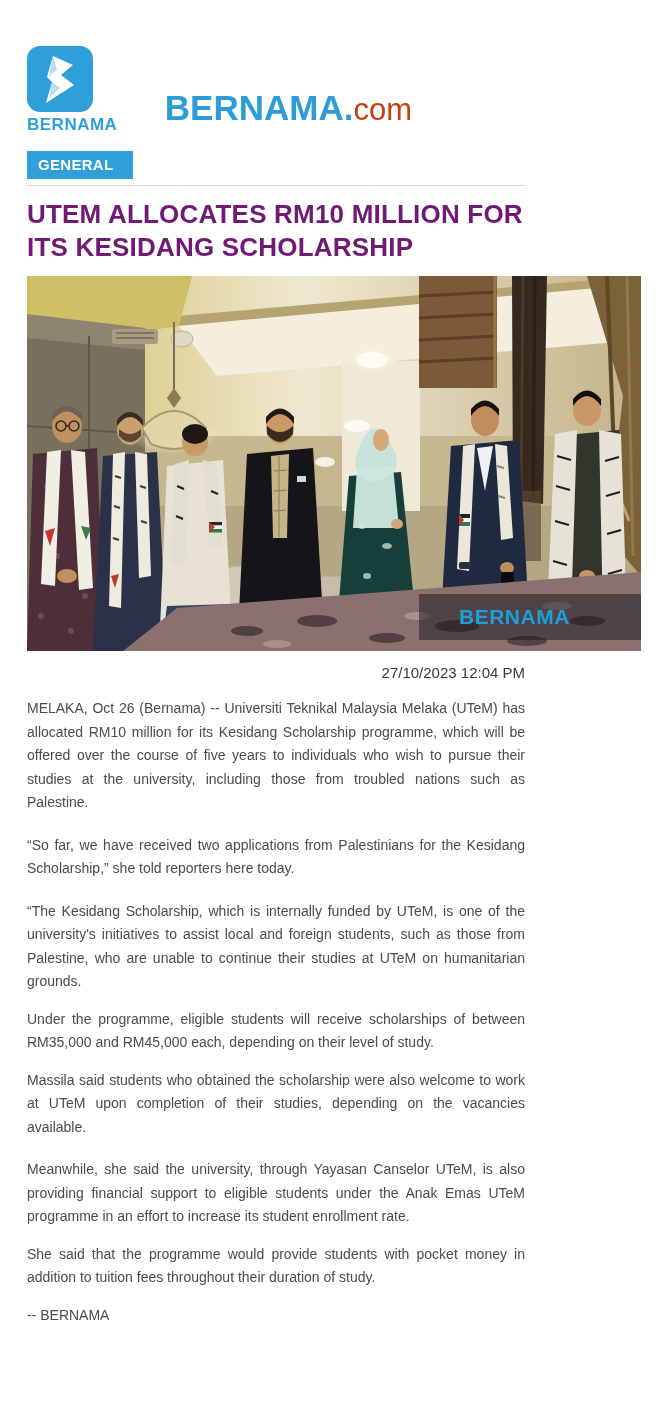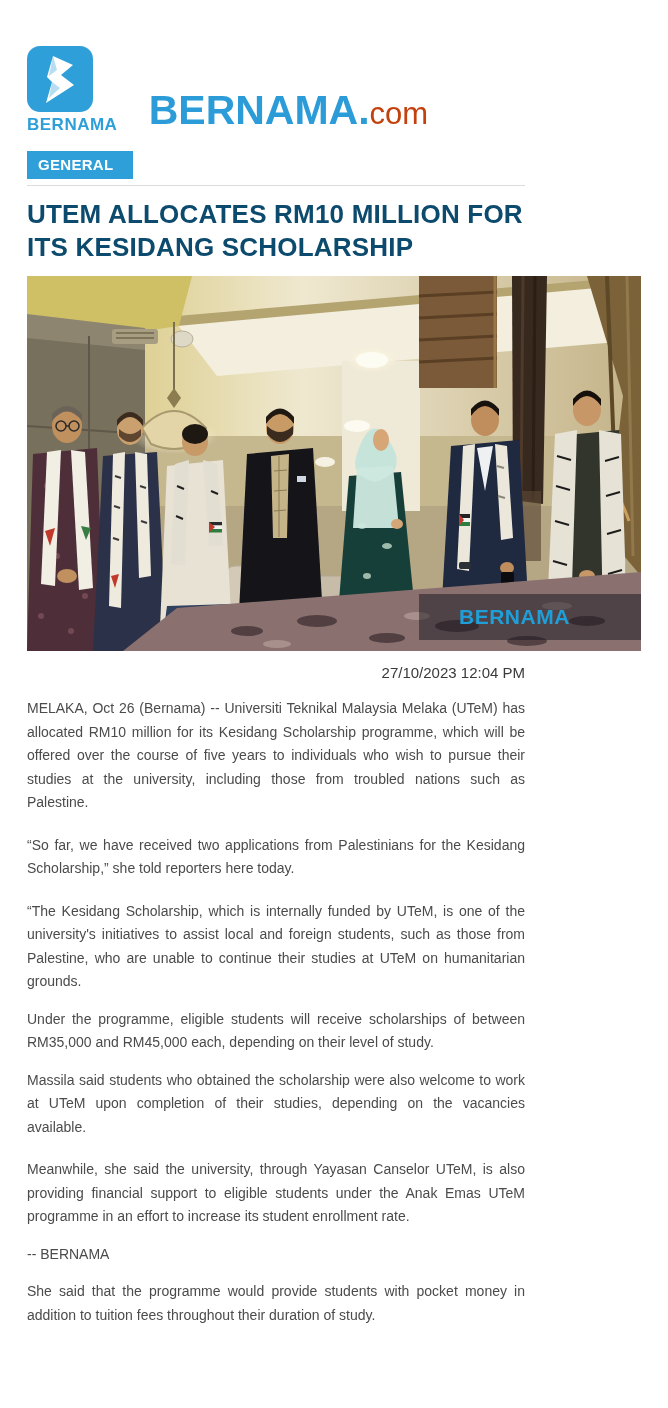--- a/index.html
+++ b/index.html
@@ -17,37 +17,37 @@
   .logo-block { width: 96px; }
   .logo-icon { display: block; }
   .logo-label {
     margin-top: 3px; font-weight: bold; font-size: 17px;
     color: #2e9fd8; letter-spacing: 0.5px;
   }
   .site-title {
     position: absolute; top: 90px; left: 52.5%; transform: translateX(-50%);
     white-space: nowrap; line-height: 1;
   }
-  .site-title .t-bold { font-weight: bold; font-size: 41px; color: #2b9cd8; }
+  .site-title .t-bold { font-weight: bold; font-size: 35px; color: #2b9cd8; }
   .site-title .t-light { font-weight: normal; font-size: 31px; color: #c2410c; }
 
   
   .badge-row { margin-top: 13px; }
   .category-badge {
     display: inline-block; background: #2e9fd8; color: #ffffff;
     font-weight: bold; font-size: 15px; letter-spacing: 0.3px;
     padding: 5px 20px 6px 11px;
   }
   .divider { border: none; border-top: 1px solid #dcdcdc; margin-top: 6px; }
 
   
   .headline {
     margin-top: 12px; max-width: 575px;
     font-size: 26px; line-height: 33px; font-weight: bold;
-    color: #0c4a6e; letter-spacing: 0.2px;
+    color: #701a75; letter-spacing: 0.2px;
   }
 
   
   .article-photo { position: relative; margin-top: 12px; width: 614px; height: 375px; }
   .article-photo svg { display: block; width: 614px; height: 375px; }
   .photo-watermark {
     position: absolute; left: 432px; top: 329px;
     font-weight: bold; font-size: 21px; letter-spacing: 0.5px;
     color: #1f9fd8;
   }
@@ -297,17 +297,17 @@
 
   <div class="article-timestamp">27/10/2023 12:04 PM</div>
 
   <div class="article-body">
       <p>MELAKA, Oct 26 (Bernama) -- Universiti Teknikal Malaysia Melaka (UTeM) has allocated RM10 million for its Kesidang Scholarship programme, which will be offered over the course of five years to individuals who wish to pursue their studies at the university, including those from troubled nations such as Palestine.</p>
       <p class="gap">“So far, we have received two applications from Palestinians for the Kesidang Scholarship,” she told reporters here today.</p>
       <p class="gap">“The Kesidang Scholarship, which is internally funded by UTeM, is one of the university's initiatives to assist local and foreign students, such as those from Palestine, who are unable to continue their studies at UTeM on humanitarian grounds.</p>
       <p>Under the programme, eligible students will receive scholarships of between RM35,000 and RM45,000 each, depending on their level of study.</p>
       <p>Massila said students who obtained the scholarship were also welcome to work at UTeM upon completion of their studies, depending on the vacancies available.</p>
       <p class="gap">Meanwhile, she said the university, through Yayasan Canselor UTeM, is also providing financial support to eligible students under the Anak Emas UTeM programme in an effort to increase its student enrollment rate.</p>
+      <p>She said that the programme would provide students with pocket money in addition to tuition fees throughout their duration of study.</p>
       <p>-- BERNAMA</p>
-      <p>She said that the programme would provide students with pocket money in addition to tuition fees throughout their duration of study.</p>
     </div>
 
 </div>
 
 </body></html>

